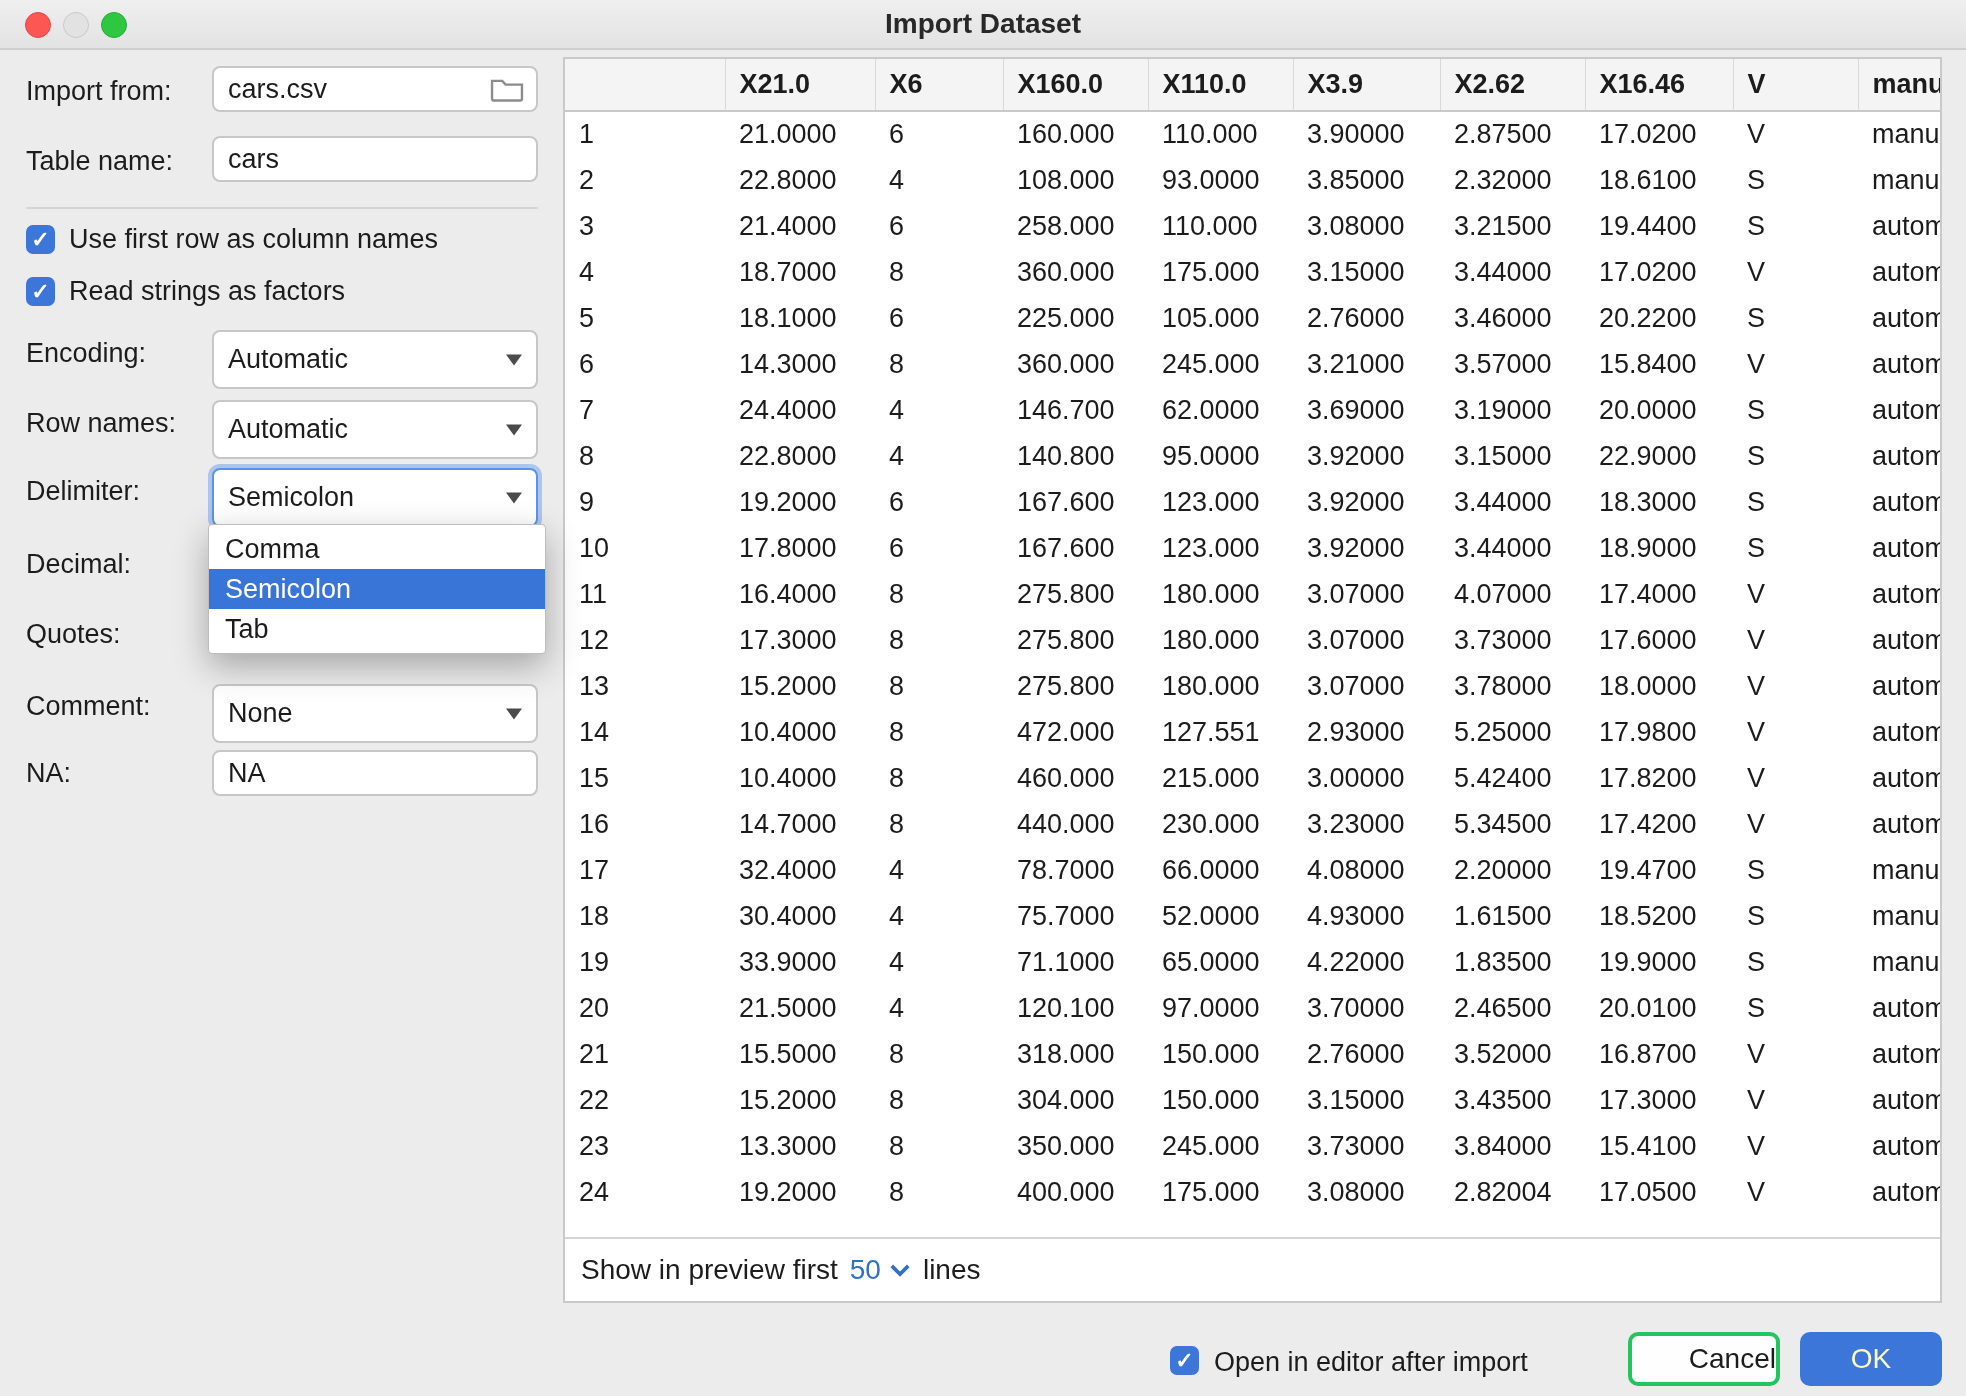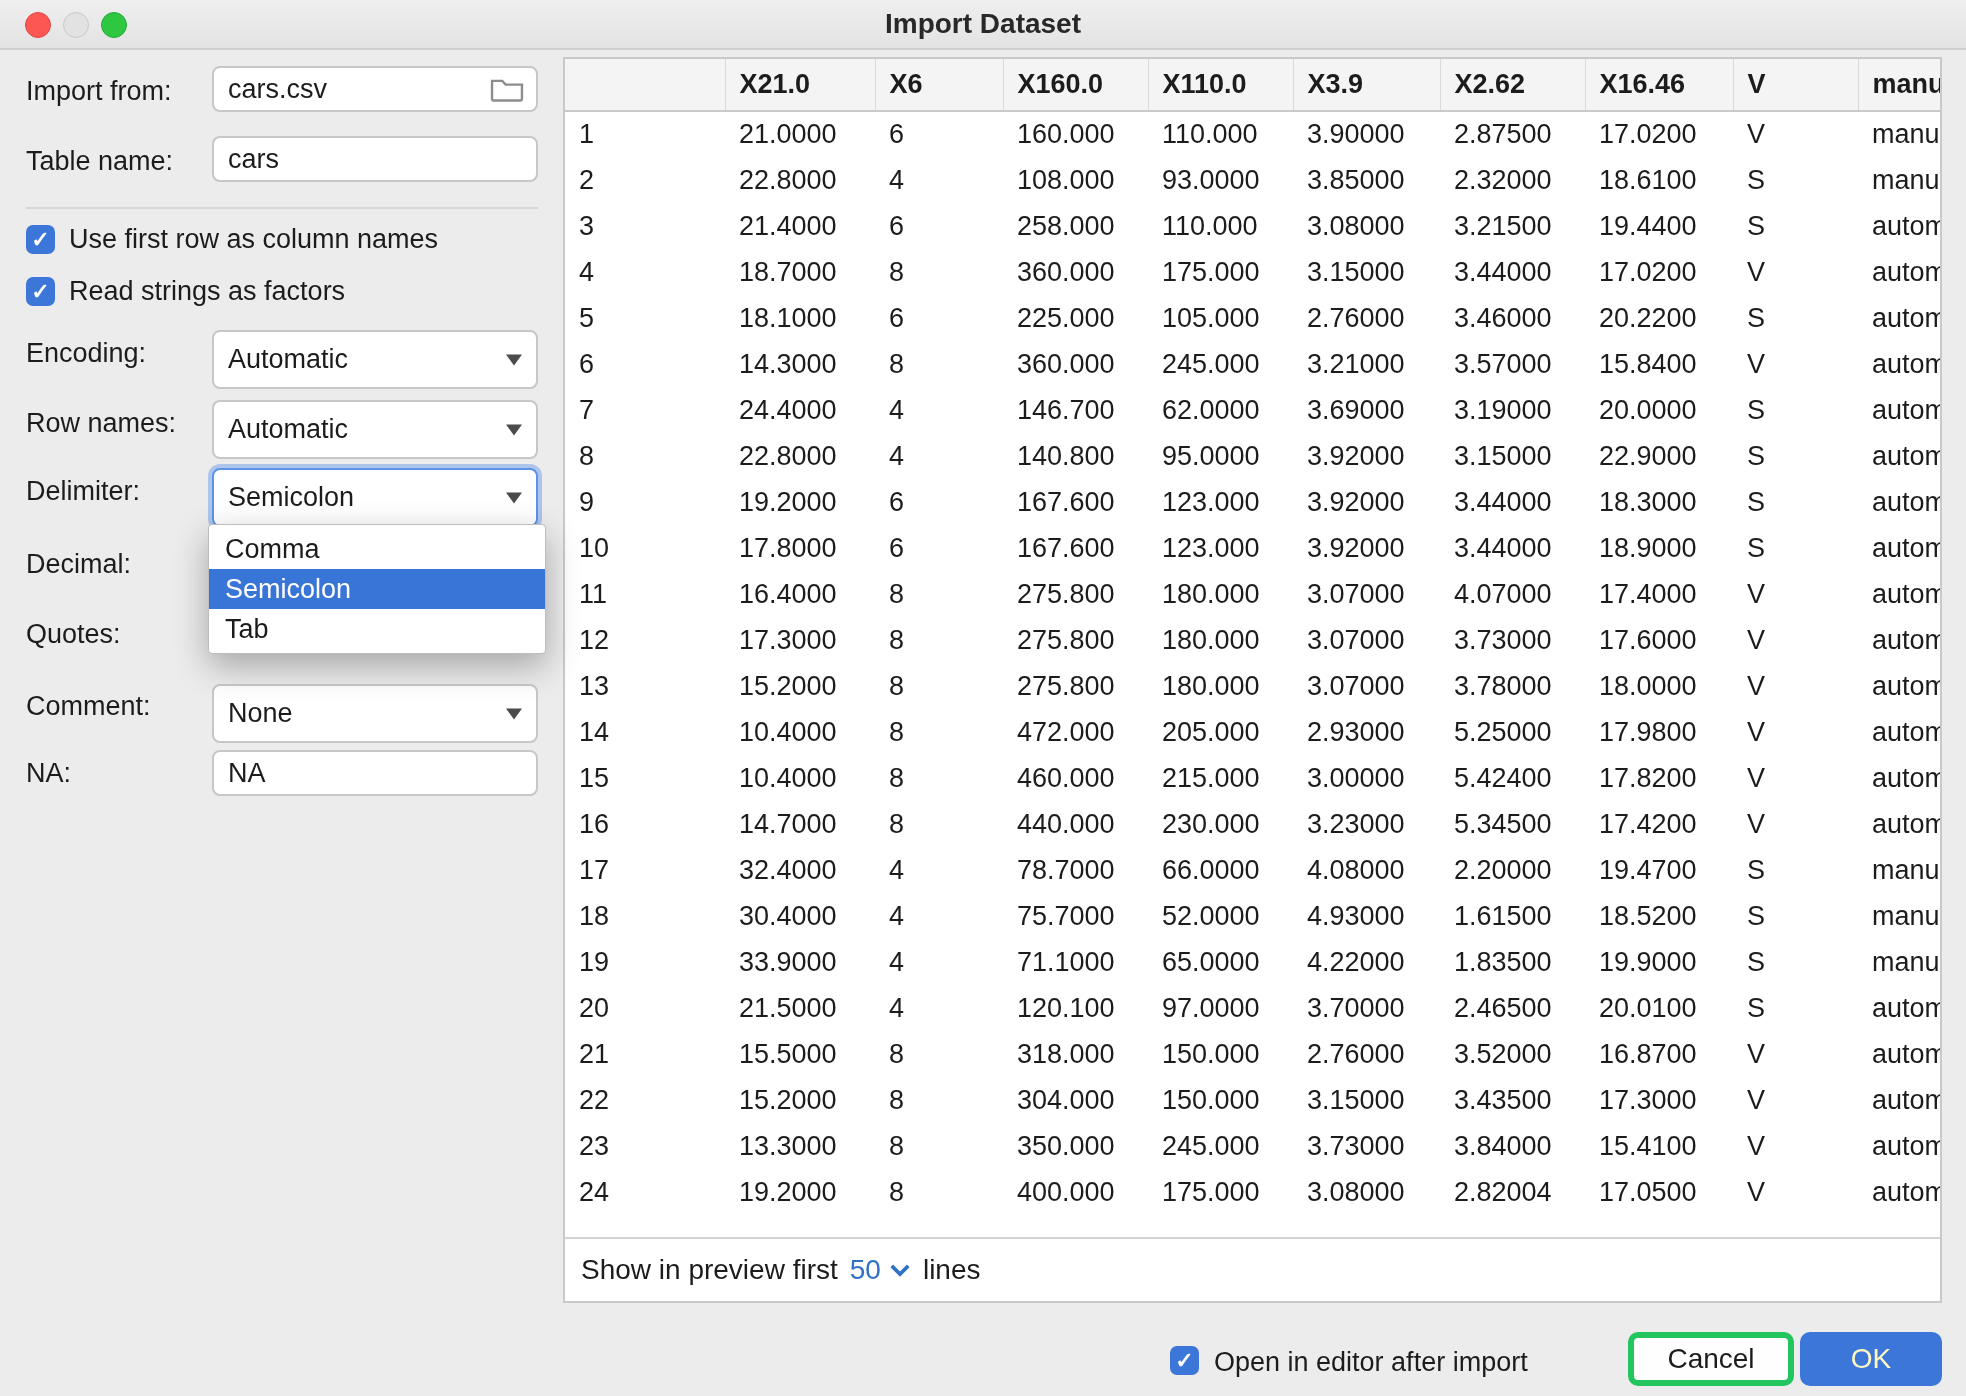--- a/index.html
+++ b/index.html
@@ -112,21 +112,21 @@
   }
   .lines-link { color:var(--link); display:inline-flex; align-items:center; gap:8px; cursor:pointer; font-size:28px; }
 
   
   #bottom-checkbox { position:absolute; left:1170px; top:1346px; }
   #bottom-cb-label { position:absolute; left:1214px; top:1346px; font-size:27px; line-height:32px; }
   .btn {
     position:absolute; top:1332px; height:54px; border-radius:10px;
     font-family:inherit; font-size:28px; cursor:pointer;
   }
-  .btn.cancel { left:1628px; width:166px; background:#FEFEFE; border:6px solid #22c55e; color:#1c1c1c; }
+  .btn.cancel { left:1628px; width:152px; background:#FEFEFE; border:4px solid #22c55e; color:#1c1c1c;text-align:right; }
   .btn.ok     { left:1800px; width:142px; background:var(--accent); border:2px solid var(--accent); color:#fef9c3; }
 </style>
 </head>
 <body>
 
 <div class="window">
 
   <div class="titlebar">
     <span class="light red"></span>
     <span class="light gray"></span>
@@ -387,21 +387,21 @@
               <td>3.78000</td>
               <td>18.0000</td>
               <td>V</td>
               <td>autom</td>
             </tr>
             <tr>
               <td>14</td>
               <td>10.4000</td>
               <td>8</td>
               <td>472.000</td>
-              <td>205.000</td>
+              <td>127.551</td>
               <td>2.93000</td>
               <td>5.25000</td>
               <td>17.9800</td>
               <td>V</td>
               <td>autom</td>
             </tr>
             <tr>
               <td>15</td>
               <td>10.4000</td>
               <td>8</td>

